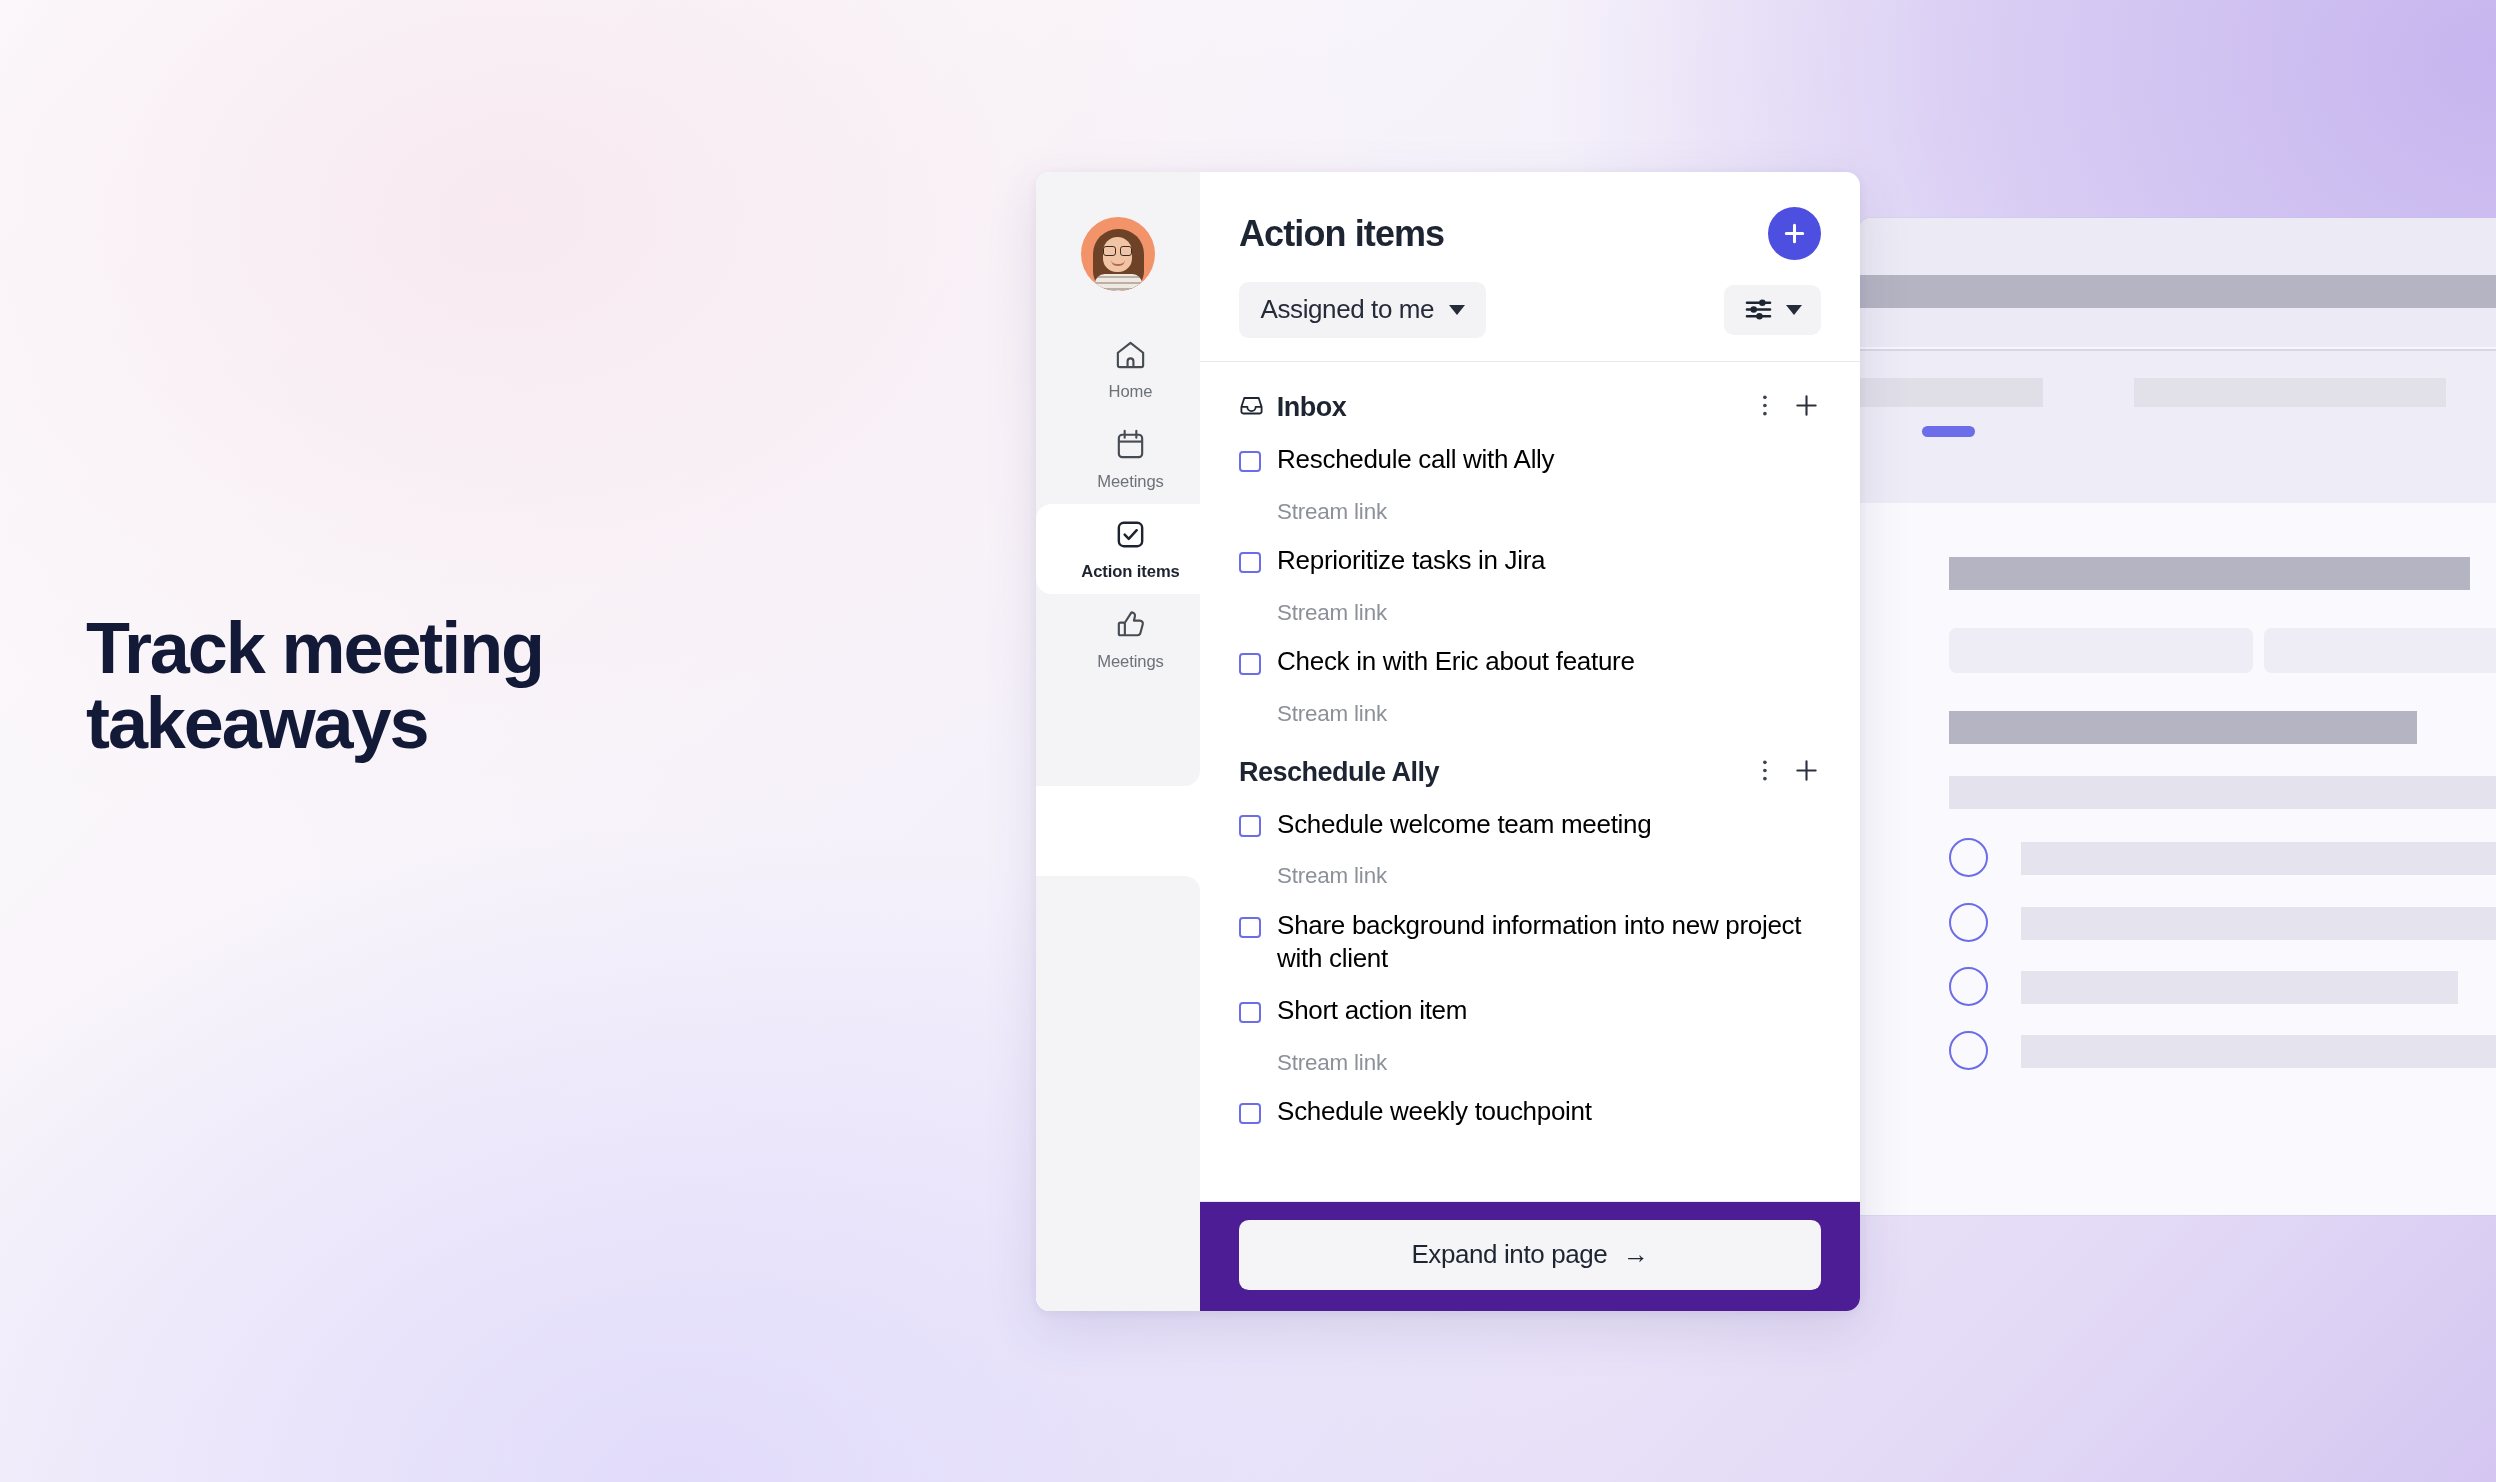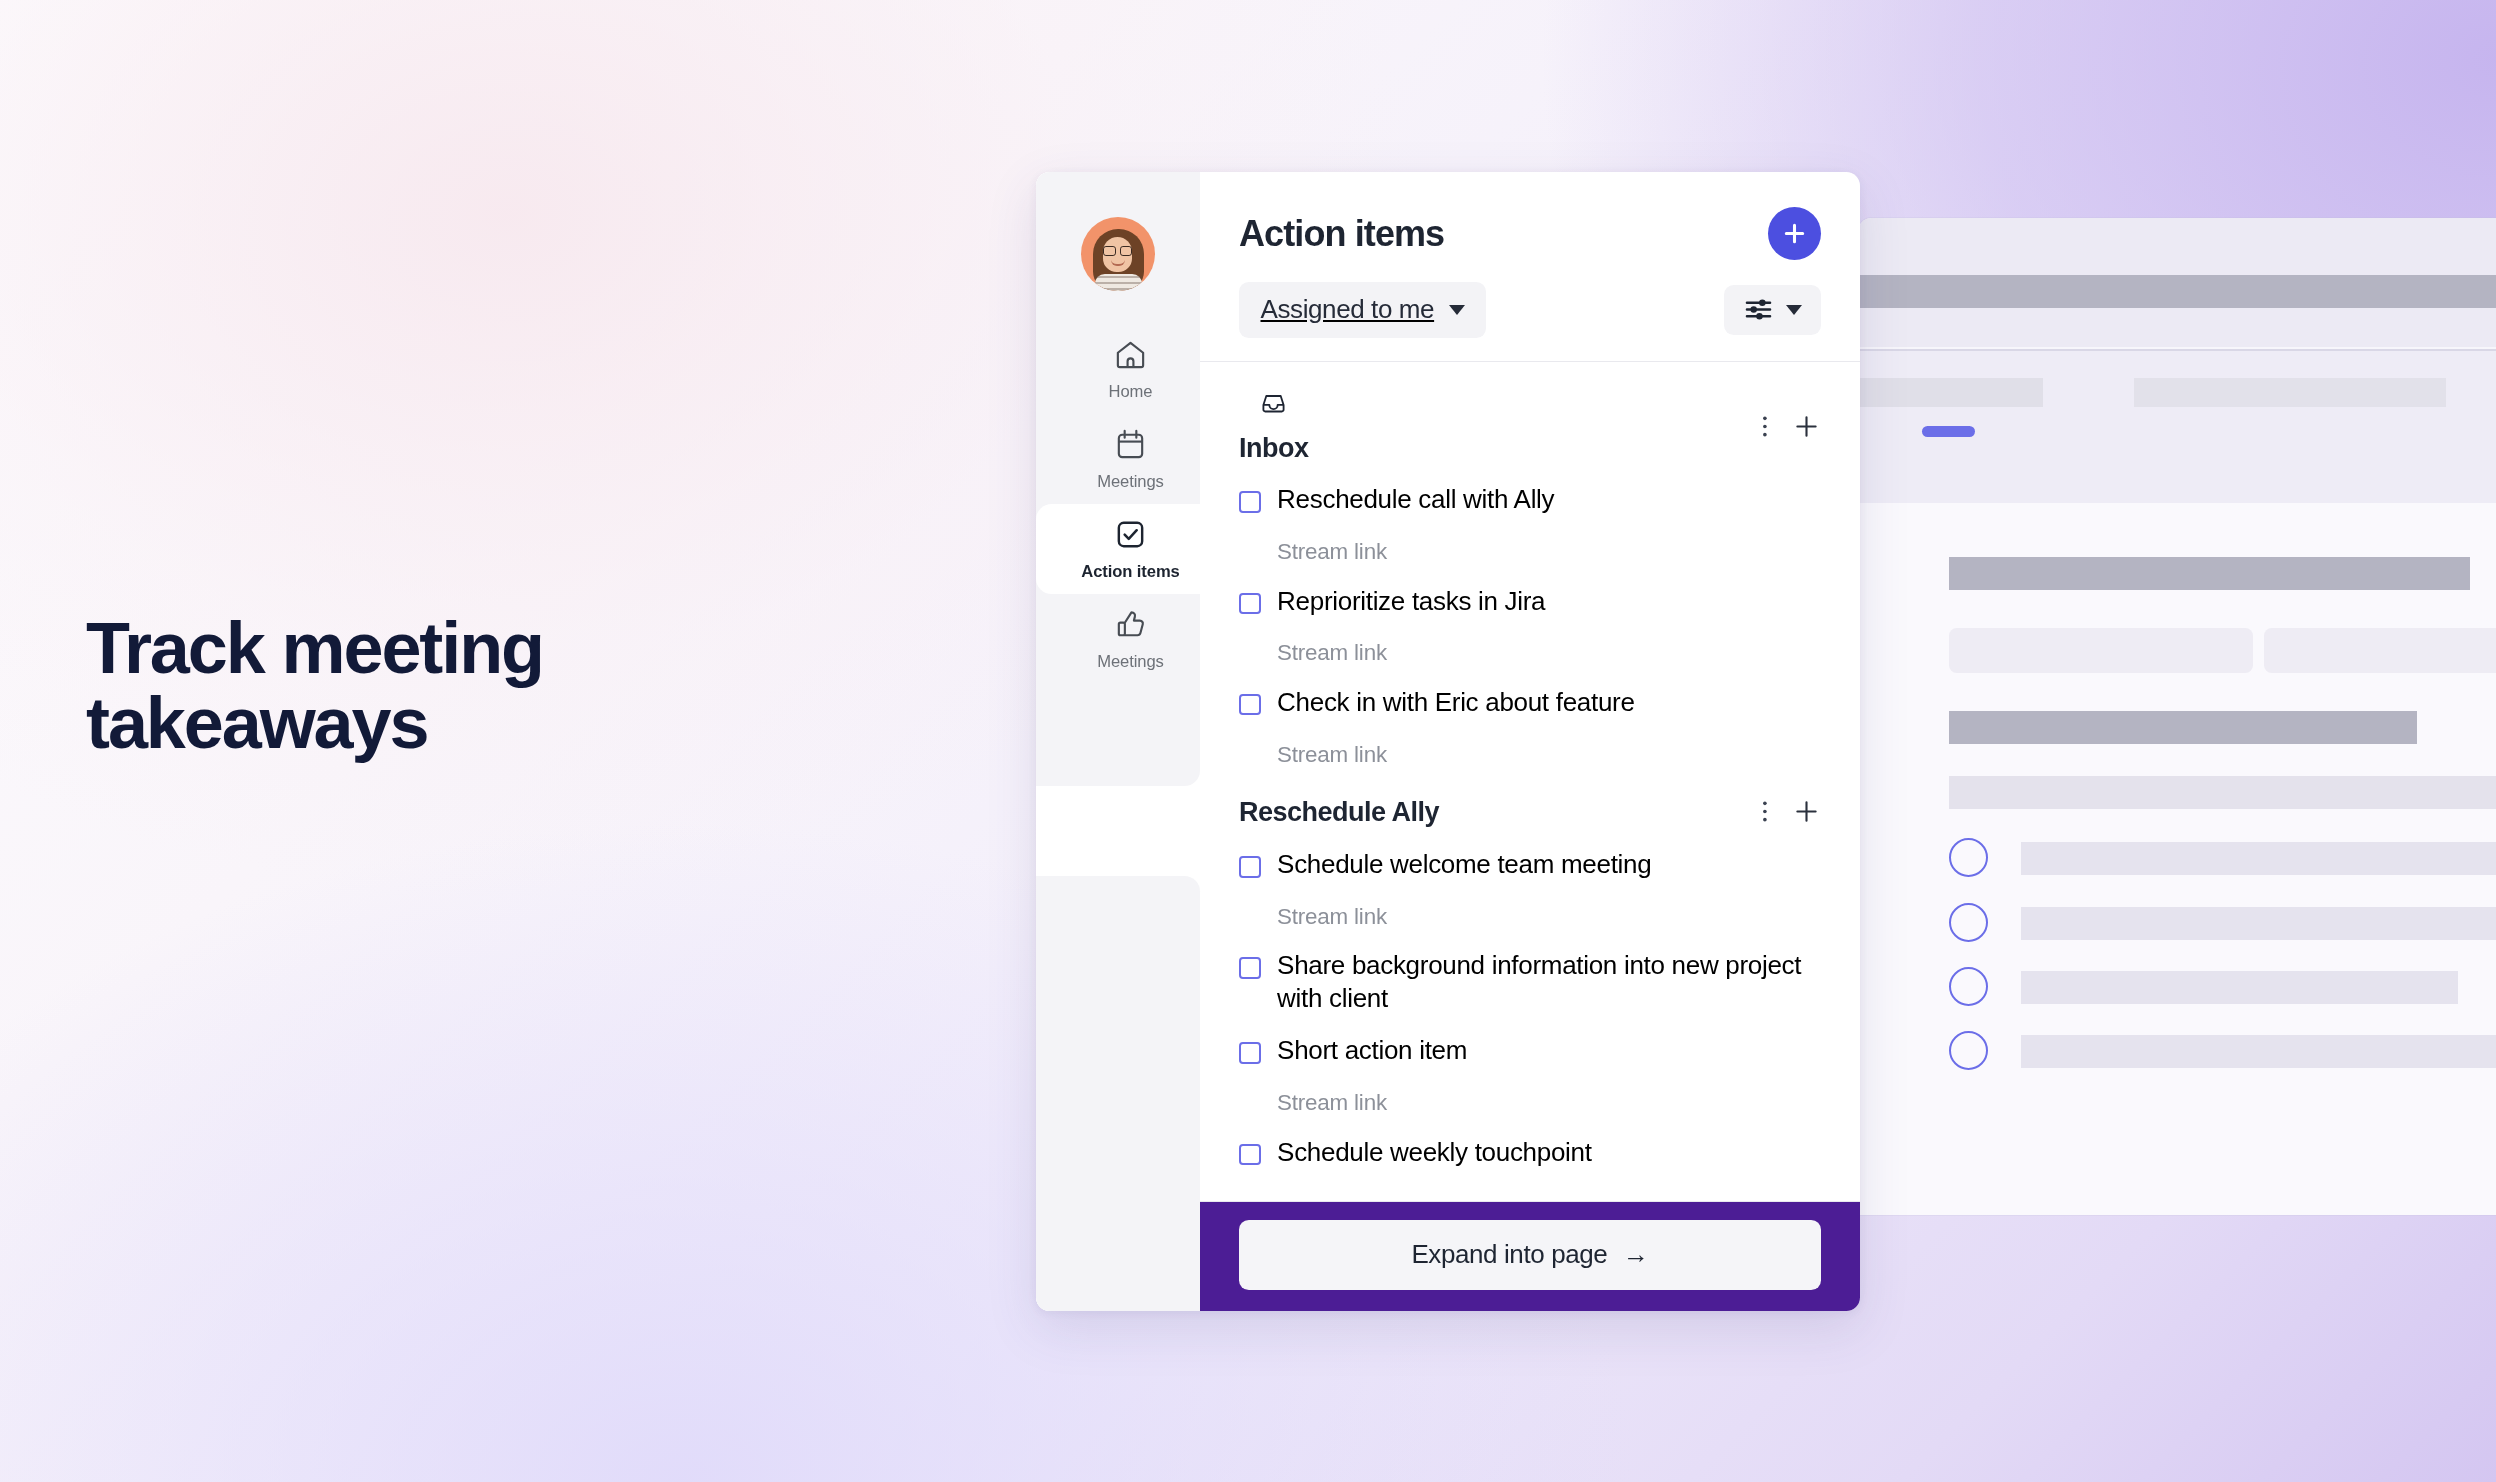--- a/index.html
+++ b/index.html
@@ -81,32 +81,32 @@
   .nav-label{ font-size:16.6px; color:#6d7178; letter-spacing:-0.1px; }
   .nav-item.active .nav-label{ color:#1d2430; font-weight:bold; }
 
   
   .content{ flex:1; position:relative; display:flex; flex-direction:column; min-width:0; }
   .c-head{ padding:35px 39px 23.4px 39px; border-bottom:1.5px solid #e9e9ee; }
   .c-title-row{ display:flex; align-items:center; justify-content:space-between; }
   .c-title{ font-size:36px; font-weight:bold; color:#1e2532; letter-spacing:-0.9px; }
   .add-btn{ width:53px; height:53px; border-radius:50%; background:#4c4fe0;
     display:flex; align-items:center; justify-content:center; border:none; cursor:pointer; }
-  .c-ctrl-row{ display:flex; align-items:center; justify-content:space-between; margin-top:21.5px;text-decoration:underline; }
+  .c-ctrl-row{ display:flex; align-items:center; justify-content:space-between; margin-top:21.5px; }
   .chip{ display:flex; align-items:center; gap:14.6px; background:#f3f3f6;
     border:none; border-radius:9.8px; padding:12.7px 21.5px; cursor:pointer; }
   .chip-txt{ font-size:26px; color:#252b38; letter-spacing:-0.4px; }
   .caret{ width:0; height:0; border-left:8.8px solid transparent; border-right:8.8px solid transparent; border-top:10.7px solid #252b38; }
   .filter-btn{ display:flex; align-items:center; gap:12.7px; background:#f3f3f6;
     border:none; border-radius:9.8px; padding:12.7px 19.5px; cursor:pointer; }
 
   .c-body{ flex:1; overflow:hidden; padding:0 39px; position:relative; }
   .section{ padding-top:29px; }
   .sec-head{ display:flex; align-items:center; justify-content:space-between; }
-  .sec-left{ display:flex; align-items:center; gap:12.7px;flex-direction:column; }
+  .sec-left{ display:flex; align-items:center; gap:12.7px; }
   .sec-title{ font-size:27px; font-weight:bold; color:#1e2532; letter-spacing:-0.5px; }
   .sec-acts{ display:flex; align-items:center; gap:21.5px; }
   .icon-btn{ background:none; border:none; cursor:pointer; display:flex; align-items:center; justify-content:center; padding:2px; }
 
   .task{ display:flex; gap:16.6px; margin-top:19.5px; }
   .cbox{ width:21.5px; height:21.5px; border:2.1px solid #6b6ee8; border-radius:3.9px; flex:none; margin-top:7.8px; cursor:pointer; background:#fff; }
   .t-main{ min-width:0; }
   .t-text{ font-size:26px; color:#000000; line-height:1.26; letter-spacing:-0.3px; }
   .t-sub{ font-size:22.4px; color:#8c9099; margin-top:23px; letter-spacing:-0.2px; cursor:pointer; }
 

